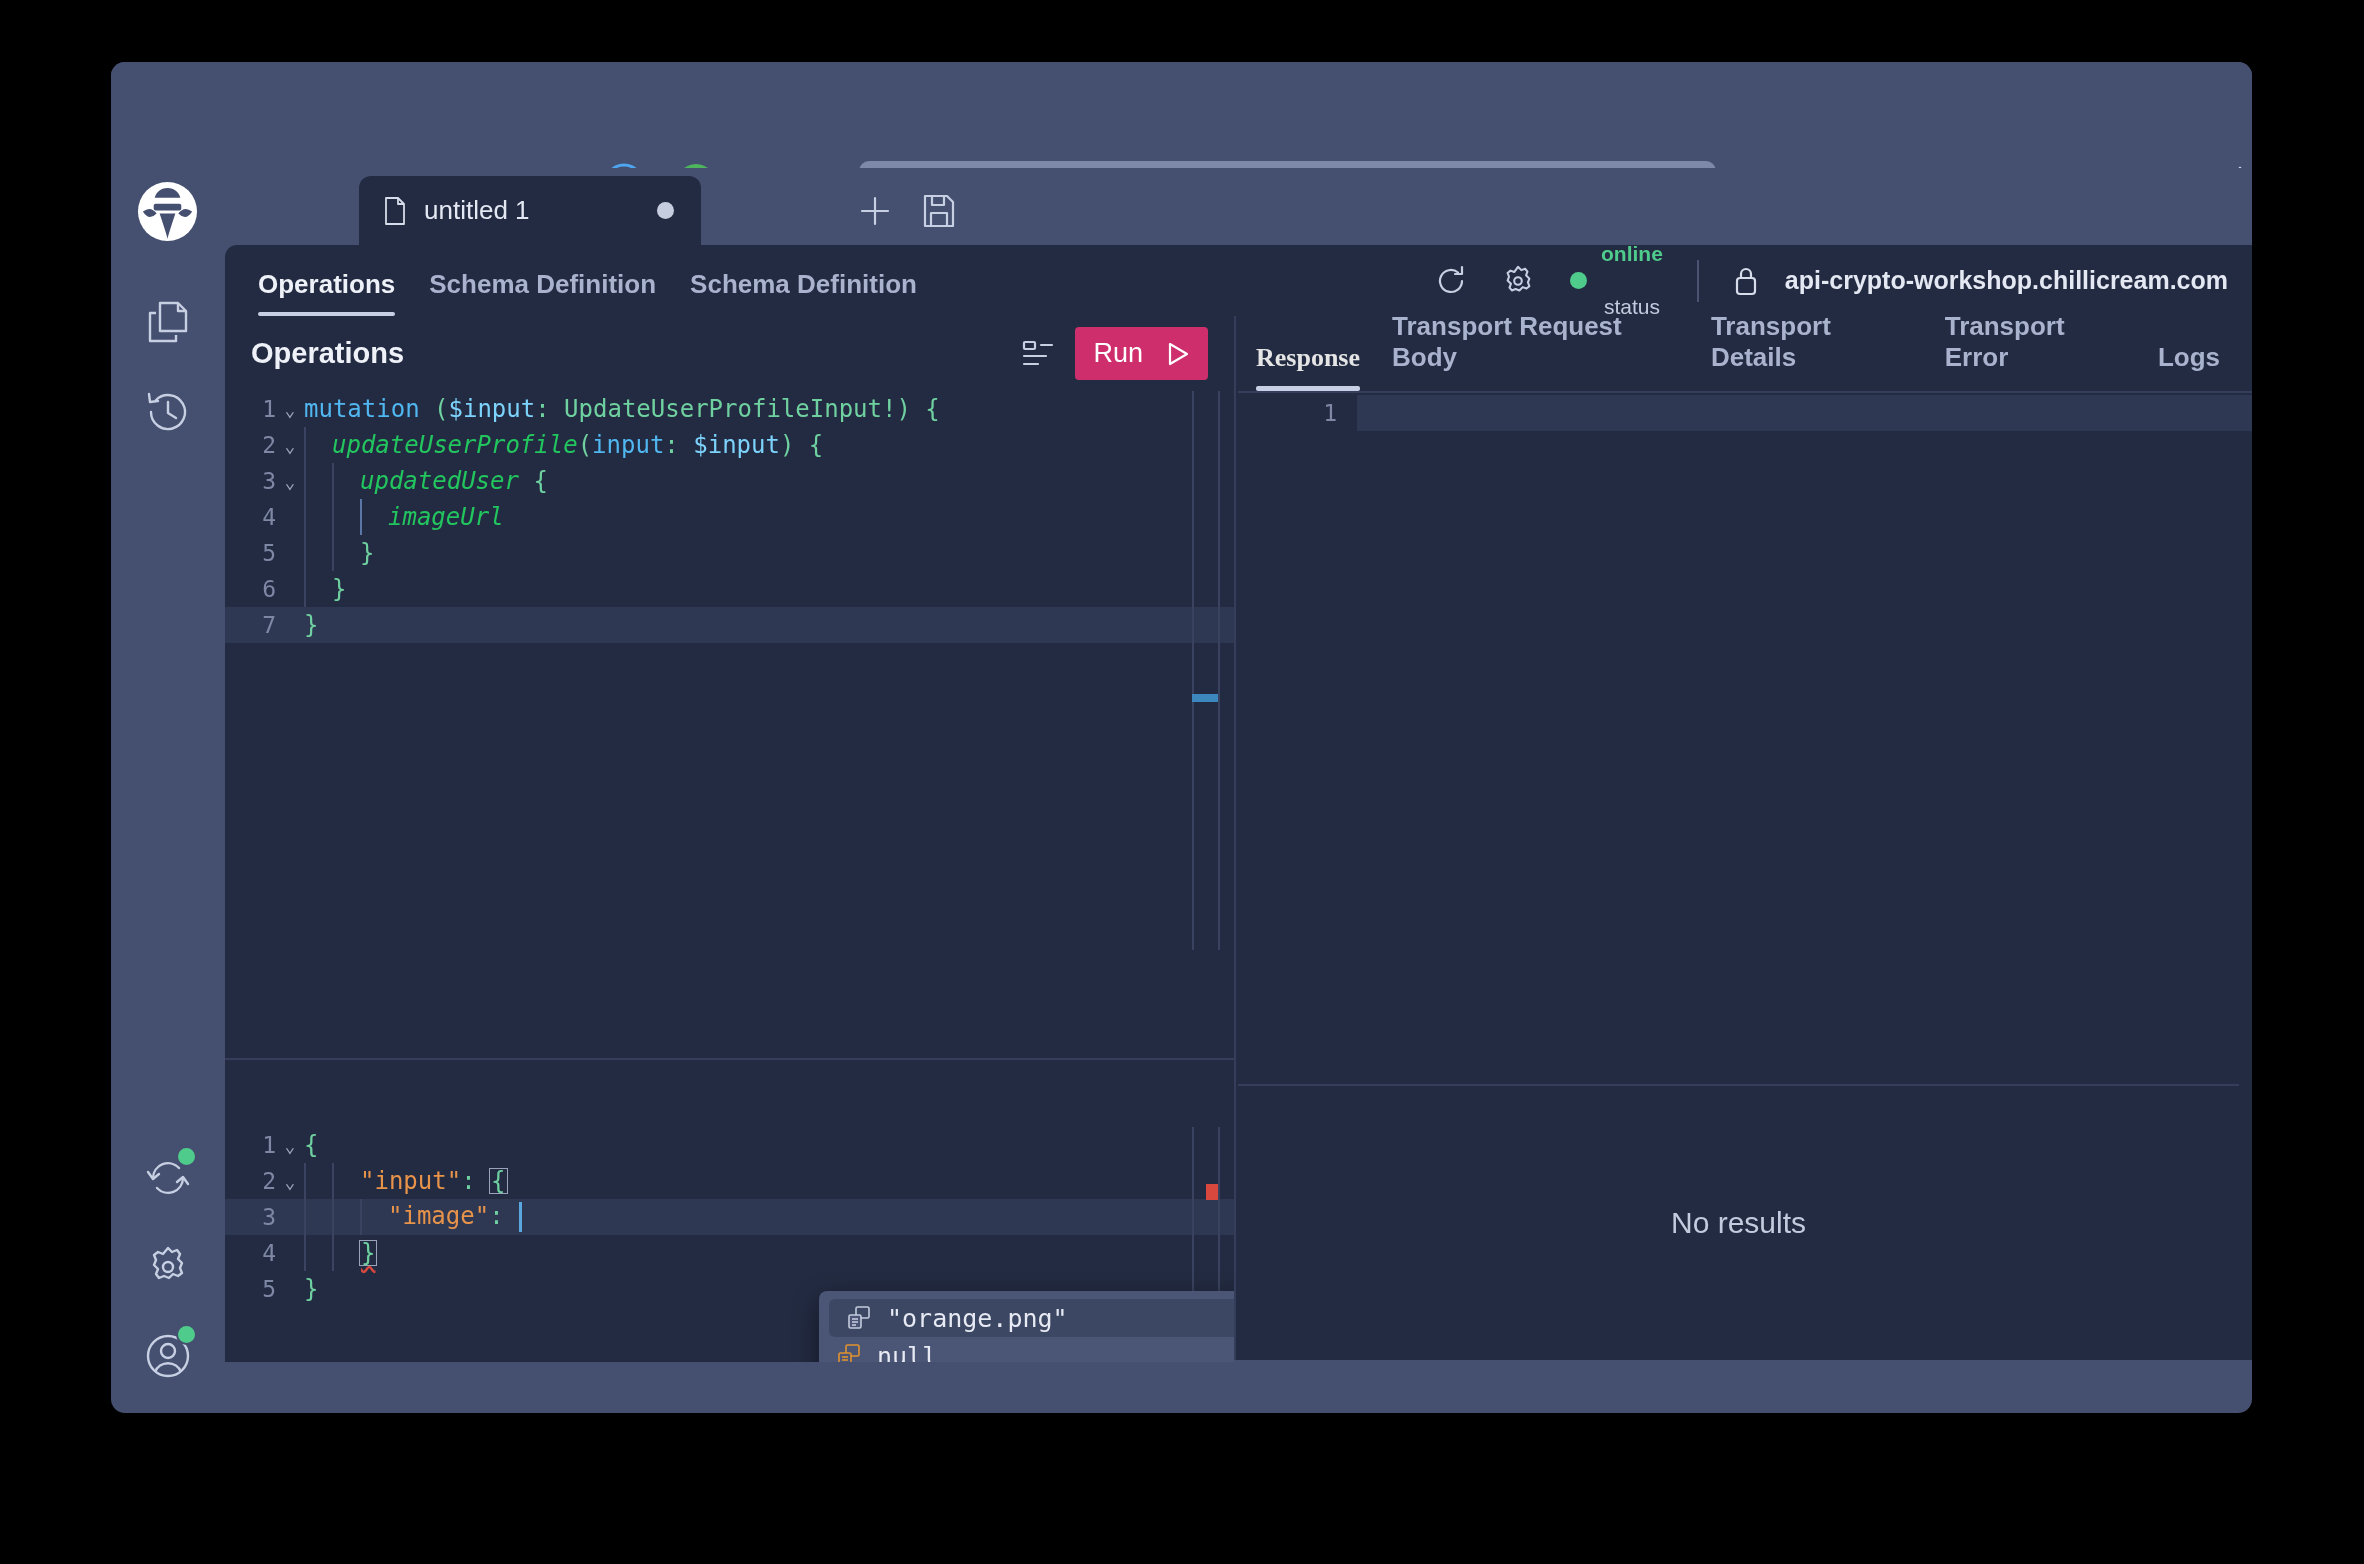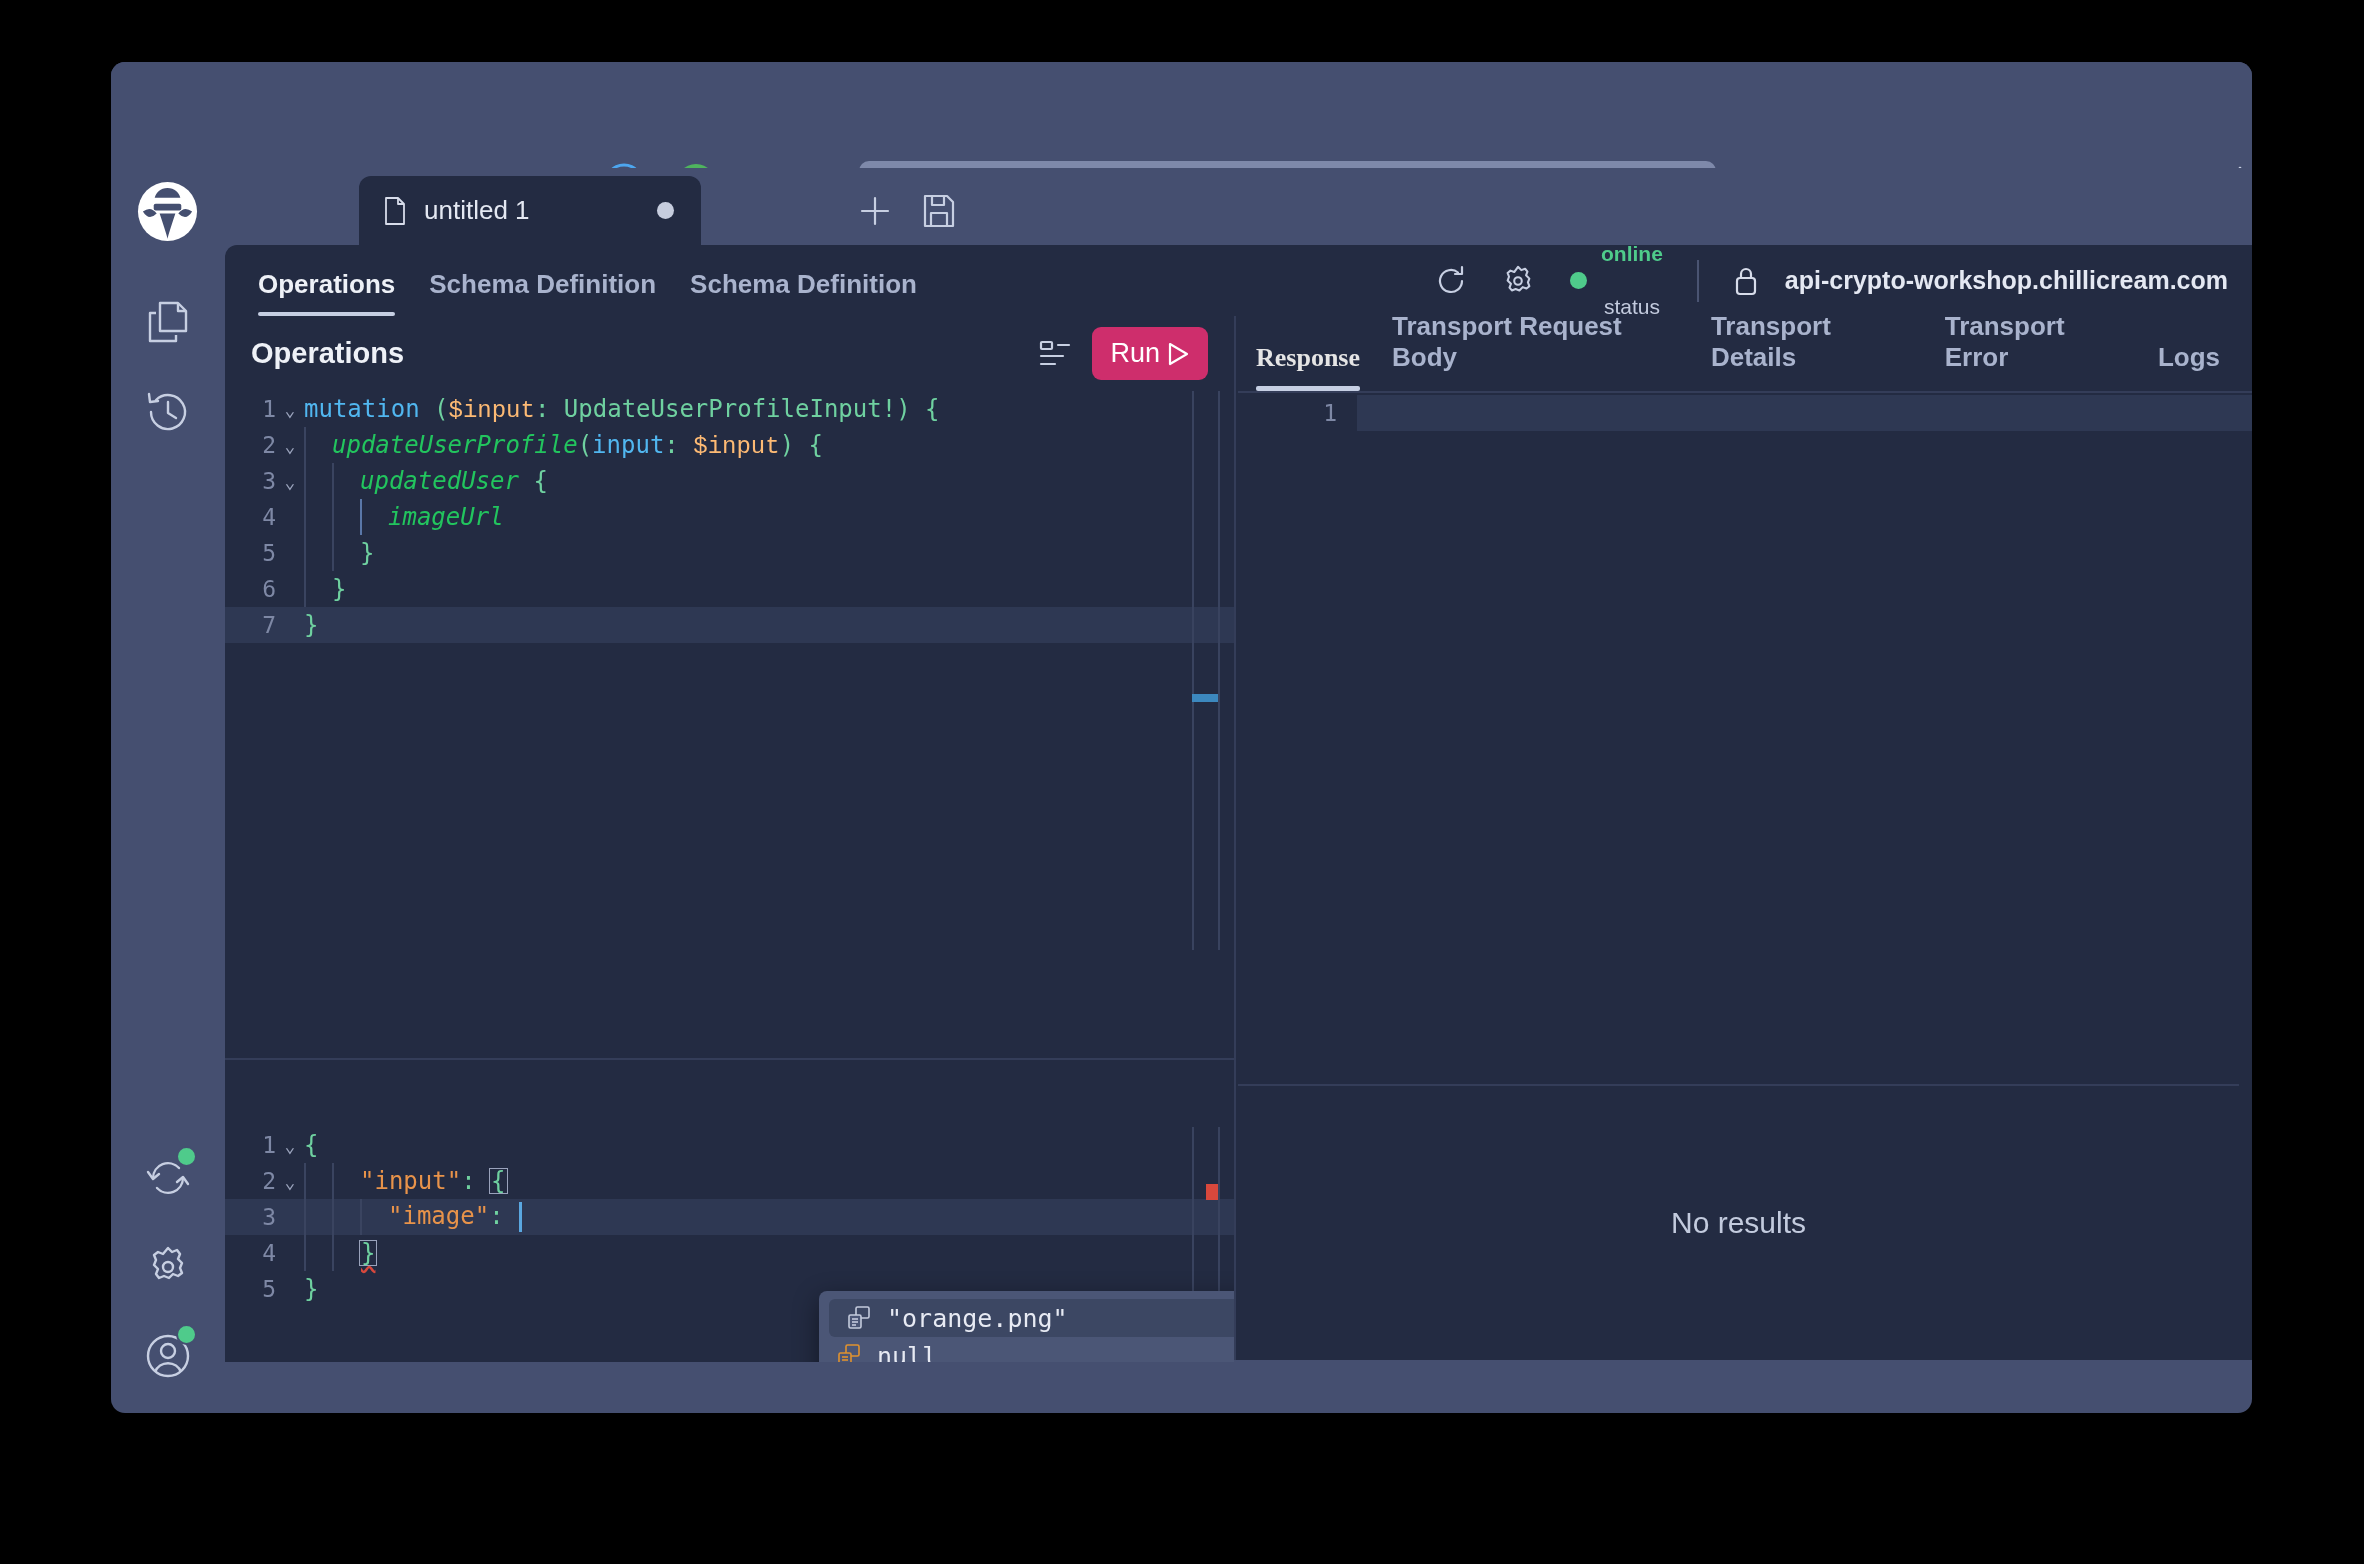--- a/index.html
+++ b/index.html
@@ -194,23 +194,23 @@
     padding: 0 26px 0 26px;
   }
   #ops-head .title { font-size: 29px; font-weight: 700; color: #EEF1F7; }
   #ops-head .spacer { flex: 1; }
   #ops-head .fmt-btn {
     width: 46px; height: 46px;
     display:flex; align-items:center; justify-content:center;
     color: #C7CFE2; margin-right: 14px;
   }
   #run-btn {
-    background: #CE2E6C; border-radius: 9px;
+    background: #CE2E6C; border-radius: 4px;
     height: 53px; padding: 0 18px;
-    display:flex; align-items:center; gap: 6px;
+    display:flex; align-items:center; gap: 23px;
     color: #FFFFFF; font-size: 27px; font-weight: 400;
   }
 
   
   .editor {
     position: absolute; left: 0;
     width: 100%;
     background: #232B42;
     font-family: "DejaVu Sans Mono", monospace;
     font-size: 24px;
@@ -230,21 +230,21 @@
   .fold {
     width: 28px; text-align: center; color: #9AA3BC; flex: none;
     font-size: 18px;
   }
   .guides { flex: none; display: flex; }
   .guide { width: 28px; border-left: 2px solid #3A4460; height: 36px; }
   .guide.hl { border-left-color: #5A77A8; }
   .codetext { flex: 1; }
 
   .t-kw   { color: #51B7F0; }
-  .t-var  { color: #fdba74; font-family: Liberation Mono, monospace; }
+  .t-var  { color: #7dd3fc; }
   .t-type { color: #6FD1A0; }
   .t-punc { color: #6FD1A0; }
   .t-field{ color: #22c55e; font-style: italic; }
   .t-arg  { color: #51B7F0; }
   .t-str  { color: #E8934A; }
   .t-col  { color: #6FD1A0; }
 
   .v-scroll {
     position: absolute; right: 40px; top: 0;
     width: 2px; height: 100%; background: #39435F;

